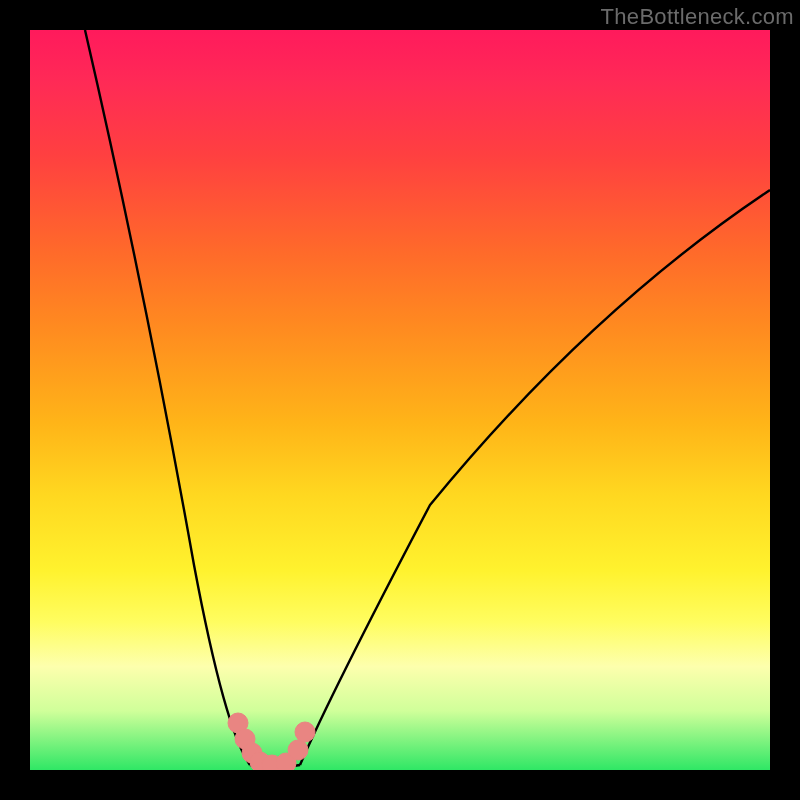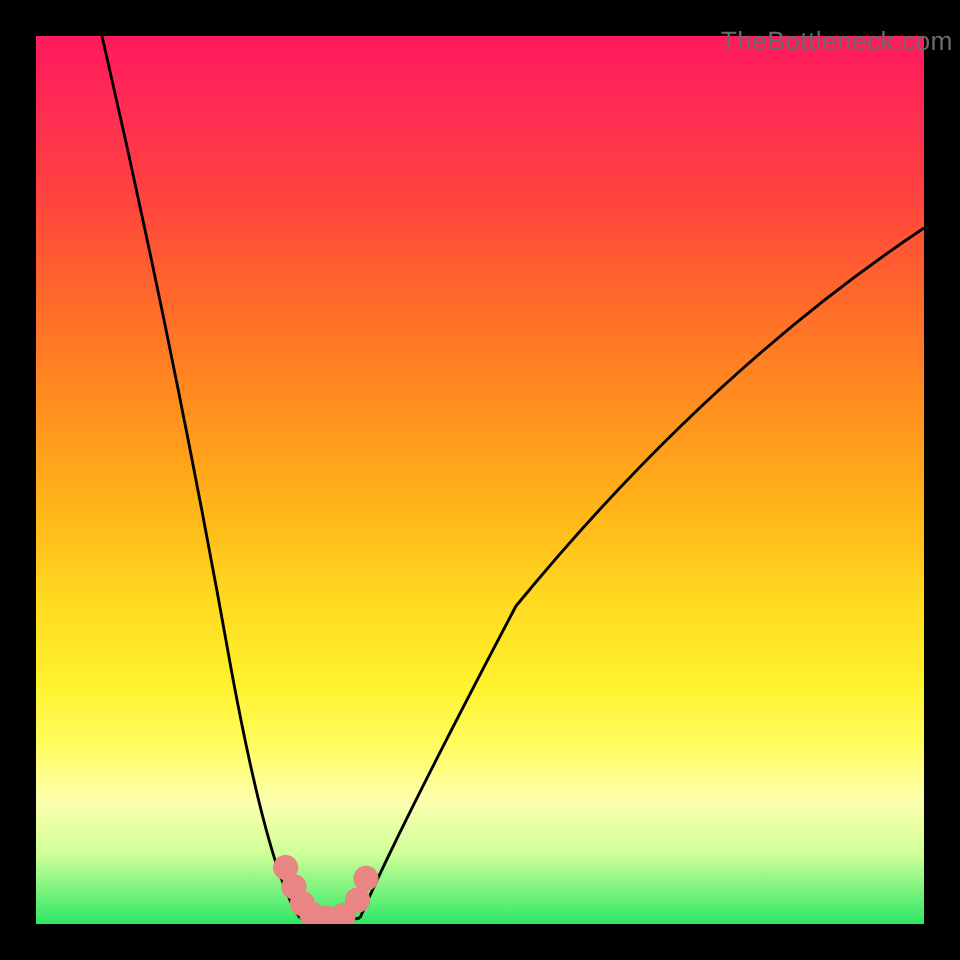--- a/index.html
+++ b/index.html
@@ -37,21 +37,21 @@
       #ffd820 63%,
       #fff22e 73%,
       #fffd60 80%,
       #fdffad 86%,
       #d0ff9a 92%,
       #2fe765 100%
     );
   }
   .watermark {
     position: absolute;
-    top: 22px;
+    top: 4px;
     right: 6px;
     color: #6b6b6b;
     font-size: 22px;
     font-weight: 400;
     letter-spacing: 0.3px;
   }
   svg.curve-layer {
     position: absolute;
     top: 30px;
     left: 30px;

